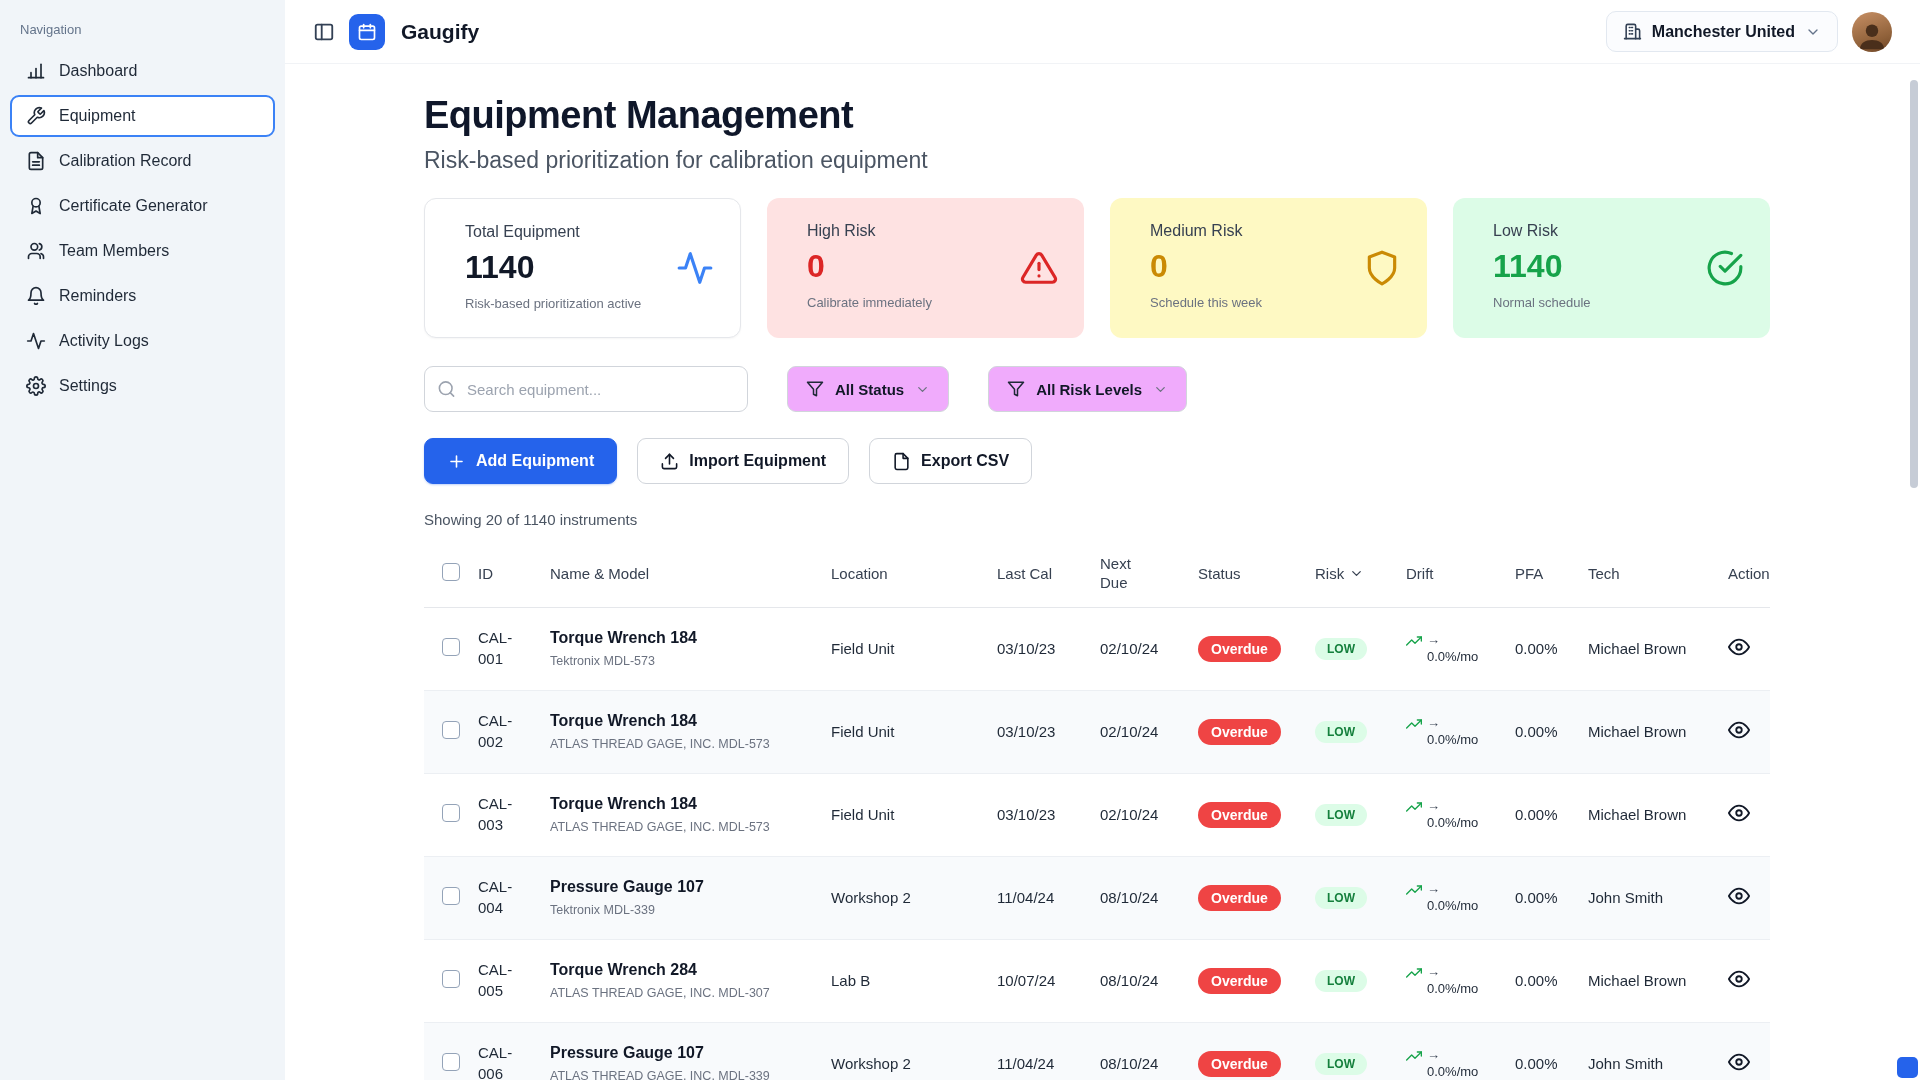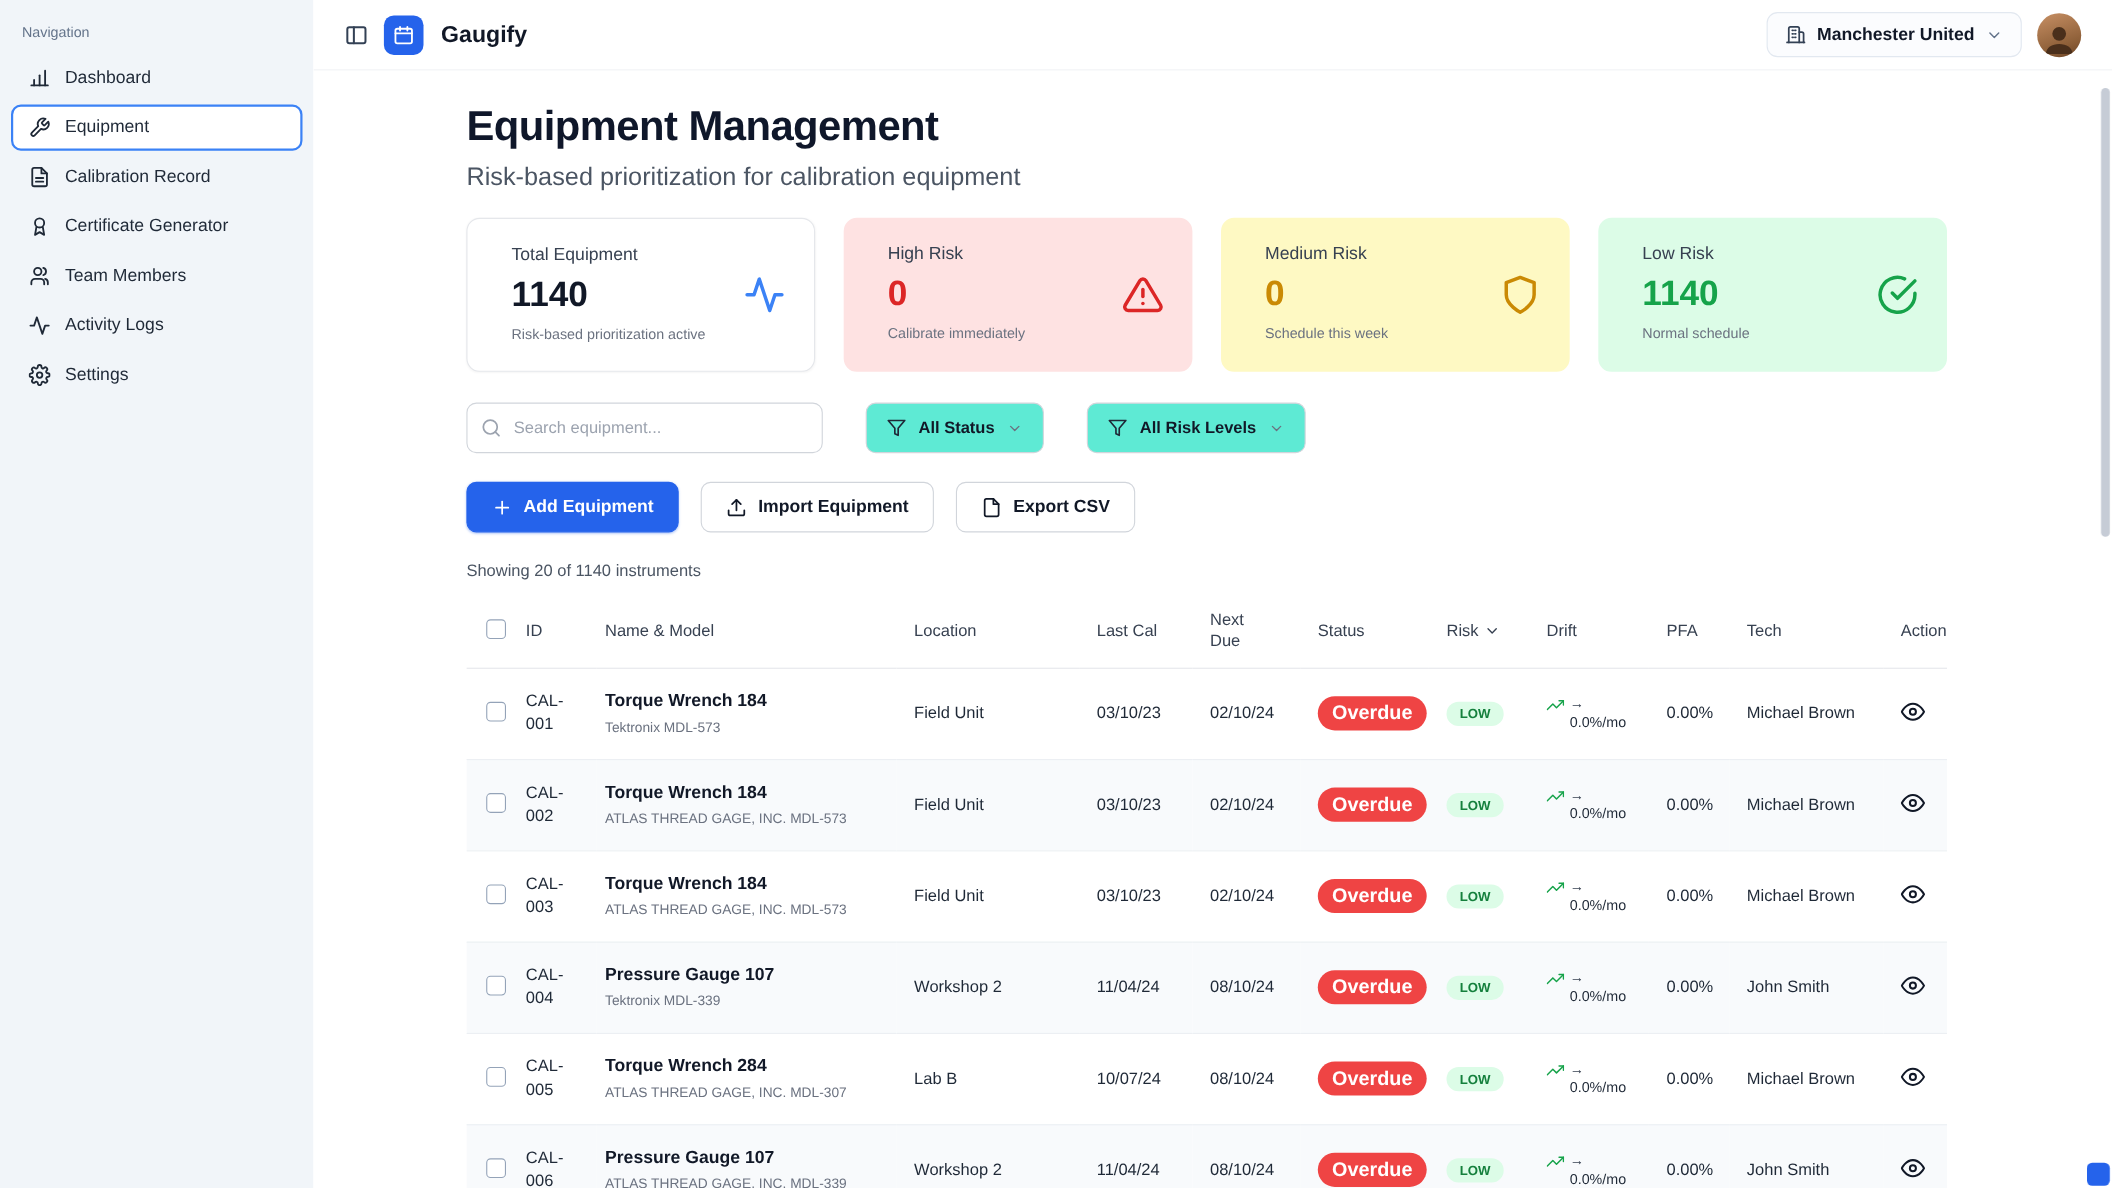--- a/index.html
+++ b/index.html
@@ -45,21 +45,21 @@
   .v-red { color:#dc2626; } .v-yellow { color:#ca8a04; } .v-green { color:#16a34a; }
   .card-caption { font-size:13px; color:#6b7280; margin-top:10px; }
   .card-icon { position:absolute; right:26px; top:50%; transform:translateY(-50%); width:38px; height:38px; }
   .i-blue { color:#3b82f6; } .i-red { color:#dc2626; } .i-yellow { color:#ca8a04; } .i-green { color:#16a34a; }
 
   .filters-row { display:flex; align-items:center; gap:39px; margin-top:28px; }
   .search-box { position:relative; width:324px; }
   .search-box [data-icon]{ position:absolute; left:13px; top:50%; transform:translateY(-50%); width:19px; height:19px; color:#9ca3af; }
   .search-box input { width:100%; height:46px; border:1px solid #d1d5db; border-radius:9px; padding:0 14px 0 42px; font-size:15px; font-family:inherit; color:#111827; outline:none; background:#fff; }
   .search-box input::placeholder { color:#9ca3af; }
-  .filter-btn { display:flex; align-items:center; gap:11px; height:46px; padding:0 18px; background:#5eead4; border:1px solid #d1d5db; border-radius:9px; font-size:15px; font-weight:600; color:#111827; cursor:pointer; font-family:inherit; }
+  .filter-btn { display:flex; align-items:center; gap:11px; height:46px; padding:0 18px; background:#f0abfc; border:1px solid #d1d5db; border-radius:9px; font-size:15px; font-weight:600; color:#111827; cursor:pointer; font-family:inherit; }
   .filter-btn [data-icon]{ width:18px; height:18px; color:#1f2937; }
   .filter-btn .chev { width:15px; height:15px; color:#6b7280; }
 
   .actions-row { display:flex; align-items:center; gap:20px; margin-top:26px; }
   .btn { display:flex; align-items:center; gap:10px; height:46px; border-radius:9px; font-size:16px; font-weight:600; cursor:pointer; font-family:inherit; padding:0 22px; }
   .btn [data-icon]{ width:19px; height:19px; }
   .btn-primary { background:#2563eb; border:1px solid #2563eb; color:#fff; box-shadow:0 1px 2px rgba(37,99,235,.3); }
   .btn-outline { background:#fff; border:1px solid #d1d5db; color:#111827; }
 
   .summary { font-size:15px; color:#4b5563; margin-top:27px; }
@@ -77,21 +77,21 @@
   tbody td.col-id { padding-left:8px; }
   tbody td.col-name { padding-left:8px; }
   tbody tr:nth-child(even) { background:#f8fafc; }
   .hwrap { display:inline-block; max-width:44px; line-height:1.25; }
   .risk-h { display:inline-flex; align-items:center; gap:5px; }
   .sort-ic { width:15px; height:15px; color:#374151; cursor:pointer; }
   .cb { display:inline-block; width:18px; height:18px; border:1.5px solid #94a3b8; border-radius:4px; background:#fff; cursor:pointer; }
   .idw { display:inline-block; max-width:46px; line-height:1.35; word-break:break-word; }
   .nm { font-size:16px; font-weight:600; color:#111827; line-height:1.3; }
   .mdl { font-size:12.5px; color:#6b7280; margin-top:4px; line-height:1.3; }
-  .badge-overdue { display:inline-block; background:#ef4444; color:#fff; font-size:18px; font-weight:600; padding:5px 13px; border-radius:999px; }
+  .badge-overdue { display:inline-block; background:#ef4444; color:#fff; font-size:14px; font-weight:600; padding:5px 13px; border-radius:999px; }
   .badge-low { display:inline-block; background:#dcfce7; color:#15803d; font-size:12px; font-weight:700; padding:4px 12px; border-radius:999px; }
   .drift { display:flex; align-items:flex-start; gap:5px; }
   .d-ic { width:16px; height:16px; color:#16a34a; margin-top:1px; flex:none; }
   .d-tx { display:flex; flex-direction:column; font-size:13px; color:#1f2937; line-height:1.25; }
   .d-ar { color:#374151; }
   .eye { display:inline-flex; width:22px; height:22px; color:#111827; cursor:pointer; }
 
   [data-icon] { display:inline-flex; flex:none; }
   [data-icon] svg, .eye svg, .d-ic svg, .s-ic svg, .sort-ic svg { width:100%; height:100%; display:block; }
   .s-ic, .d-ic, .sort-ic, .eye { }
@@ -151,20 +151,29 @@
         <div class="side-item">
           <span class="s-ic">
             <svg viewBox="0 0 24 24" fill="none" stroke="currentColor" stroke-width="2" stroke-linecap="round" stroke-linejoin="round">
               <path d="M17 21v-2a4 4 0 0 0-4-4H7a4 4 0 0 0-4 4v2"></path>
               <circle cx="10" cy="7" r="4"></circle>
               <path d="M21 21v-2a4 4 0 0 0-3-3.87"></path>
               <path d="M16 3.13a4 4 0 0 1 0 7.75"></path>
             </svg>
           </span>
           <span class="s-lb">Team Members</span>
+        </div>
+        <div class="side-item">
+          <span class="s-ic">
+            <svg viewBox="0 0 24 24" fill="none" stroke="currentColor" stroke-width="2" stroke-linecap="round" stroke-linejoin="round">
+              <path d="M18 8a6 6 0 1 0-12 0c0 7-3 9-3 9h18s-3-2-3-9"></path>
+              <path d="M13.7 21a2 2 0 0 1-3.4 0"></path>
+            </svg>
+          </span>
+          <span class="s-lb">Reminders</span>
         </div>
         <div class="side-item">
           <span class="s-ic">
             <svg viewBox="0 0 24 24" fill="none" stroke="currentColor" stroke-width="2" stroke-linecap="round" stroke-linejoin="round">
               <polyline points="22 12 18 12 15 21 9 3 6 12 2 12"></polyline>
             </svg>
           </span>
           <span class="s-lb">Activity Logs</span>
         </div>
         <div class="side-item">

